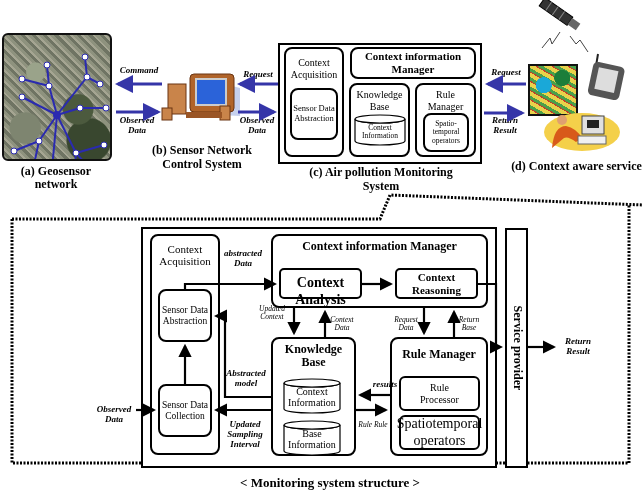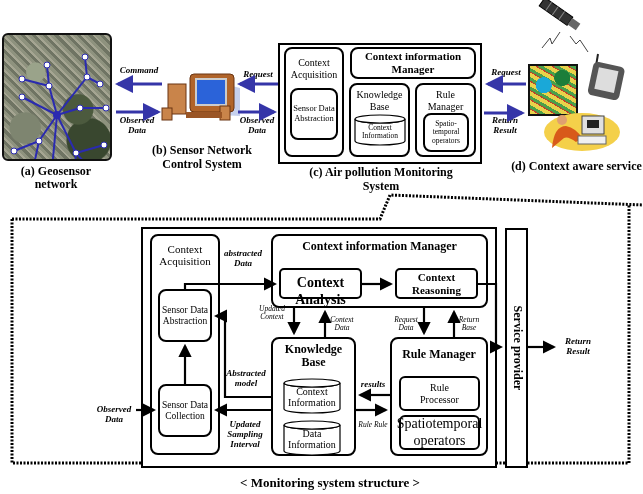--- a/index.html
+++ b/index.html
@@ -176,41 +176,41 @@
 <div class="lbl b" style="left:276px;top:343px;width:75px;font-size:12px;">Knowledge Base</div>
 <svg class="cyl" width="58" height="36" style="left:283px;top:378px;">
   <path d="M1,5 A28,4 0 0 0 57,5 L57,31 A28,4 0 0 1 1,31 Z" fill="#fff" stroke="#000" stroke-width="1.2"></path>
   <ellipse cx="29" cy="5" rx="28" ry="4" fill="#fff" stroke="#000" stroke-width="1.2"></ellipse>
 </svg>
 <div class="lbl" style="left:281px;top:386px;width:62px;font-size:10px;">Context Information</div>
 <svg class="cyl" width="58" height="36" style="left:283px;top:420px;">
   <path d="M1,5 A28,4 0 0 0 57,5 L57,31 A28,4 0 0 1 1,31 Z" fill="#fff" stroke="#000" stroke-width="1.2"></path>
   <ellipse cx="29" cy="5" rx="28" ry="4" fill="#fff" stroke="#000" stroke-width="1.2"></ellipse>
 </svg>
-<div class="lbl" style="left:281px;top:428px;width:62px;font-size:10px;">Data Information</div>
+<div class="lbl" style="left:281px;top:428px;width:62px;font-size:10px;">Base Information</div>
 
 <div class="box" style="left:390px;top:337px;width:98px;height:119px;"></div>
 <div class="lbl b" style="left:400px;top:348px;width:78px;font-size:12px;">Rule Manager</div>
 <div class="box ctr" style="left:399px;top:376px;width:81px;height:35px;border-radius:6px;">
   <span style="font-size:10px;width:50px;">Rule Processor</span>
 </div>
 <div class="box ctr" style="left:399px;top:415px;width:81px;height:35px;border-radius:6px;">
   <span style="font-size:14px;">Spatiotemporal operators</span>
 </div>
 
 <div class="sq" style="left:505px;top:228px;width:23px;height:240px;"></div>
 <div class="abs b" style="left:459px;top:340px;width:115px;height:16px;font-size:12px;text-align:center;transform:rotate(90deg);transform-origin:center;">Service provider</div>
 
 <div class="lbl b it" style="left:220px;top:249px;width:46px;font-size:9px;">abstracted Data</div>
 <div class="lbl it" style="left:255px;top:305px;width:34px;font-size:7.5px;">Updated Context</div>
 <div class="lbl it" style="left:325px;top:316px;width:34px;font-size:7.5px;">Context Data</div>
 <div class="lbl it" style="left:388px;top:316px;width:36px;font-size:7.5px;">Request Data</div>
 <div class="lbl it" style="left:452px;top:316px;width:34px;font-size:7.5px;">Return Base</div>
 <div class="lbl b it" style="left:224px;top:369px;width:44px;font-size:9px;">Abstracted model</div>
-<div class="lbl b it" style="left:356px;top:380px;width:34px;font-size:9px;">results</div>
+<div class="lbl b it" style="left:356px;top:380px;width:34px;font-size:9px;padding-left:12px;">results</div>
 <div class="lbl it" style="left:358px;top:421px;width:30px;font-size:7.5px;">Rule Rule</div>
 <div class="lbl b it" style="left:220px;top:420px;width:50px;font-size:9px;">Updated Sampling Interval</div>
 <div class="lbl b it" style="left:92px;top:405px;width:44px;font-size:9px;">Observed Data</div>
 <div class="lbl b it" style="left:556px;top:337px;width:44px;font-size:9px;">Return Result</div>
 
 <div class="lbl b" style="left:200px;top:476px;width:260px;font-size:13px;">&lt; Monitoring system structure &gt;</div>
 
 <svg class="overlay" width="643" height="494">
   <defs>
     <marker id="ah" markerWidth="6" markerHeight="6" refX="5" refY="3" orient="auto">

